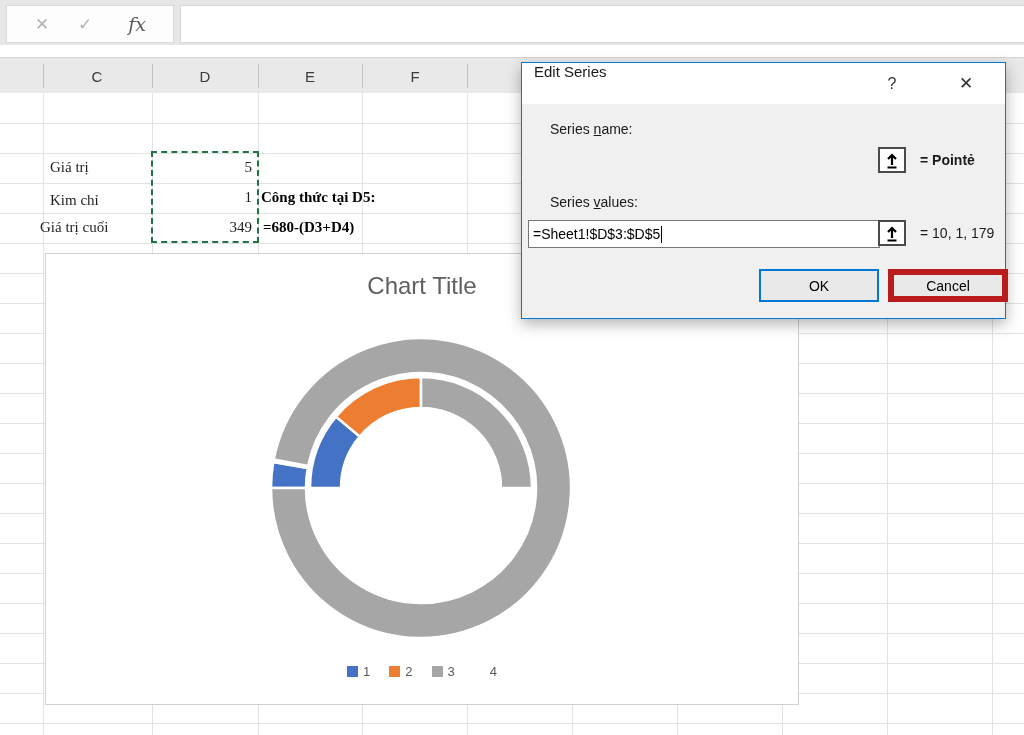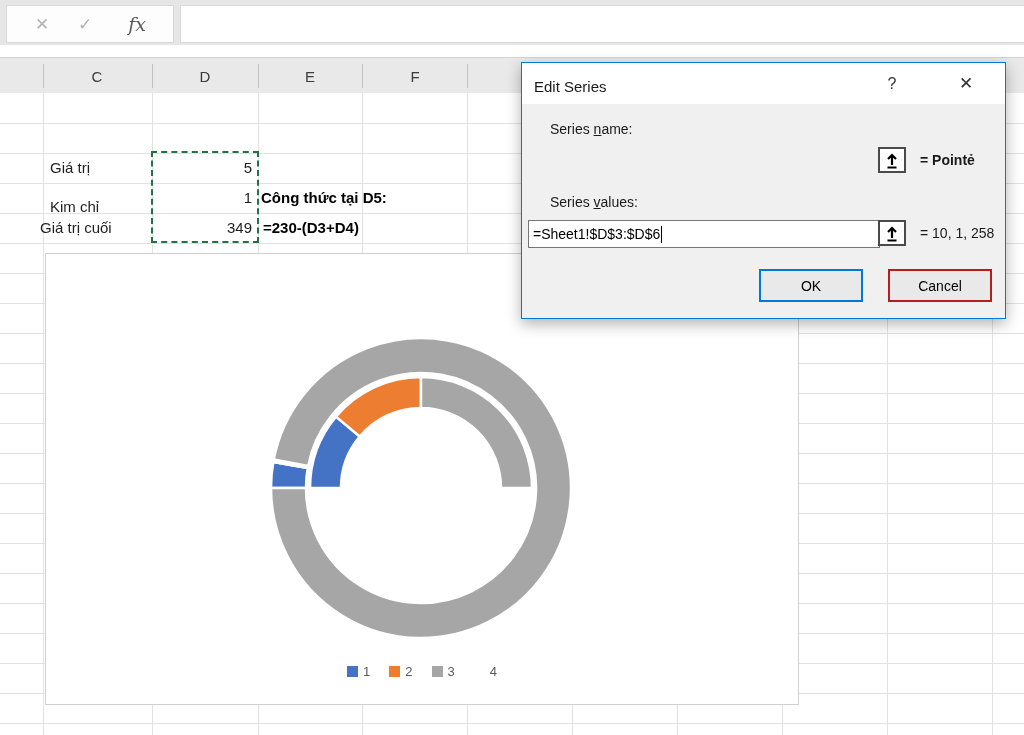--- a/index.html
+++ b/index.html
@@ -23,60 +23,60 @@
                border-top:1px solid #d4d4d4;border-bottom:1px solid #c6c6c6;}
   .col-head{position:absolute;top:0;height:36px;display:flex;align-items:center;justify-content:center;
             font-size:15px;color:#3b3b3b;}
   .head-sep{position:absolute;top:6px;bottom:6px;width:1px;background:#c2c2c2;}
 
   
   #sheet{position:absolute;left:0;top:93px;width:1024px;height:642px;background:#fff;}
   .vline{position:absolute;width:1px;background:#e2e2e2;top:0;bottom:0;}
   .hline{position:absolute;height:1px;background:#e2e2e2;left:0;right:0;}
   .cell-text{position:absolute;font-size:15px;color:#1f1f1f;white-space:nowrap;height:30px;
-             display:flex;align-items:center;}
+             display:flex;align-items:center;font-family:Liberation Serif, serif;}
   .cell-right{justify-content:flex-end;}
   .cell-bold{font-weight:bold;color:#000;}
   #sel-ants{position:absolute;border:2px dashed #217346;background:transparent;z-index:3;}
 
   
   #chart{position:absolute;left:45px;top:253px;width:752px;height:450px;background:#fff;
          border:1px solid #d0d0d0;z-index:2;}
   #chart-title{position:absolute;left:0;right:0;top:18px;text-align:center;font-size:24px;
                color:#606060;}
   #donut-svg{position:absolute;left:0;top:0;}
   #chart-legend{position:absolute;left:0;right:0;top:410px;display:flex;justify-content:center;
                 gap:19px;align-items:center;}
   .legend-item{display:flex;align-items:center;gap:5px;font-size:13px;color:#595959;}
   .legend-swatch{width:11px;height:11px;display:inline-block;}
 
   
   #dialog{position:absolute;left:521px;top:62px;width:485px;height:257px;background:#f0f0f0;
           border:1px solid #0078d7;box-shadow:0 5px 14px rgba(0,0,0,.30);z-index:10;
           box-sizing:border-box;}
   #dialog-titlebar{position:absolute;left:0;top:0;right:0;height:41px;background:#fff;}
-  #dialog-title{position:absolute;left:12px;top:15px;font-size:15px;color:#1a1a1a;}
+  #dialog-title{position:absolute;left:12px;top:0;font-size:15px;color:#1a1a1a;}
   .titlebar-btn{position:absolute;top:9px;width:26px;height:24px;text-align:center;font-size:16px;
                 color:#333;line-height:24px;cursor:default;}
   #dlg-help{right:100px;}
   #dlg-close{right:26px;font-size:17px;}
   .dlg-label{position:absolute;left:12px;font-size:14px;color:#1a1a1a;margin-left:16px;}
   .dlg-label u{text-decoration:underline;}
   .dlg-input{position:absolute;left:6px;width:346px;height:26px;background:#fff;
              border:1px solid #767676;font-size:14px;color:#000;display:flex;align-items:center;
              padding-left:4px;box-sizing:content-box;overflow:hidden;white-space:pre;}
   .ref-btn{position:absolute;left:356px;width:28px;height:26px;background:#fff;border:2px solid #4a4a4a;
            box-sizing:border-box;display:flex;align-items:center;justify-content:center;}
   .dlg-result{position:absolute;left:398px;font-size:14px;color:#1a1a1a;white-space:nowrap;}
   .caret{display:inline-block;width:1px;height:17px;background:#000;margin-left:1px;}
-  .dlg-btn{position:absolute;top:206px;width:104px;height:33px;font-size:14px;color:#000;
+  .dlg-btn{position:absolute;top:206px;width:120px;height:33px;font-size:14px;color:#000;
            display:flex;align-items:center;justify-content:center;background:#e9e9e9;
            box-sizing:border-box;}
   #btn-ok{left:237px;border:2px solid #0078d7;}
-  #btn-cancel{left:366px;border:2px solid #b91c1c;}
+  #btn-cancel{left:366px;border:6px solid #b91c1c;}
 </style>
 </head>
 <body>
 
 <div id="screen">
 
   <div id="formula-bar">
     <div id="fx-box">
       <span class="fbtn icon-cancel">✕</span>
       <span class="fbtn icon-enter">✓</span>
@@ -124,38 +124,39 @@
       <div class="vline" style="left: 782px;"></div>
       <div class="vline" style="left: 677px;"></div>
       <div class="vline" style="left: 572px;"></div>
       <div class="vline" style="left: 467px;"></div>
       <div class="vline" style="left: 362px;"></div>
       <div class="vline" style="left: 258px;"></div>
       <div class="vline" style="left: 152px;"></div>
       <div class="vline" style="left: 43px;"></div>
     <span class="cell-text" style="left:50px;top:59px;">Giá trị</span>
     <span class="cell-text cell-right" style="left:152px;top:59px;width:100px;">5</span>
-    <span class="cell-text" style="left:50px;top:98px;text-align:right;">Kim chỉ</span>
+    <span class="cell-text" style="left:50px;top:92px;text-align:right;">Kim chỉ</span>
     <span class="cell-text cell-right" style="left:152px;top:89px;width:100px;">1</span>
     <span class="cell-text cell-bold" style="left:261px;top:89px;">Công thức tại D5:</span>
     <span class="cell-text" style="left:40px;top:119px;">Giá trị cuối</span>
     <span class="cell-text cell-right" style="left:152px;top:119px;width:100px;">349</span>
-    <span class="cell-text cell-bold" style="left:263px;top:119px;">=230-(D3+D4)</span>
+    <span class="cell-text cell-bold" style="left:263px;top:119px;">=680-(D3+D4)</span>
     <div id="sel-ants" style="left:151px;top:58px;width:104px;height:88px;"></div>
   </div>
 
   <div id="chart">
     <svg id="donut-svg" width="752" height="450">
         <path d="M264.00 234.00 A111 111 0 0 1 289.97 162.65 L313.72 182.58 A80 80 0 0 0 295.00 234.00 Z" fill="#4472C4" stroke="#ffffff" stroke-width="2.5"></path>
         <path d="M289.97 162.65 A111 111 0 0 1 375.00 123.00 L375.00 154.00 A80 80 0 0 0 313.72 182.58 Z" fill="#ED7D31" stroke="#ffffff" stroke-width="2.5"></path>
         <path d="M375.00 123.00 A111 111 0 0 1 486.00 234.00 L455.00 234.00 A80 80 0 0 0 375.00 154.00 Z" fill="#A6A6A6" stroke="#ffffff" stroke-width="2.5"></path>
         <path d="M225.00 234.00 A150 150 0 0 1 227.28 207.95 L261.75 214.03 A115 115 0 0 0 260.00 234.00 Z" fill="#4472C4" stroke="#ffffff" stroke-width="2.5"></path>
         <path d="M227.28 207.95 A150 150 0 0 1 227.76 205.38 L262.11 212.06 A115 115 0 0 0 261.75 214.03 Z" fill="#FFFFFF" stroke="#ffffff" stroke-width="2.5"></path>
         <path d="M227.76 205.38 A150 150 0 1 1 225.00 234.00 L260.00 234.00 A115 115 0 1 0 262.11 212.06 Z" fill="#A6A6A6" stroke="#ffffff" stroke-width="2.5"></path>
       </svg>
+    <div id="chart-title">Chart Title</div>
     <div id="chart-legend">
         <div class="legend-item">
           <span class="legend-swatch" style="background: rgb(68, 114, 196);"></span>
           <span>1</span>
         </div>
         <div class="legend-item">
           <span class="legend-swatch" style="background: rgb(237, 125, 49);"></span>
           <span>2</span>
         </div>
         <div class="legend-item">
@@ -179,26 +180,26 @@
     <div class="dlg-label" style="top:58px;"><span>Series </span><u>n</u><span>ame:</span></div>
     <div class="ref-btn" style="top:84px;">
       <svg width="14" height="17" viewBox="0 0 14 17">
         <path d="M7 13 V3.5 M3 7 L7 3 L11 7" stroke="#000" stroke-width="2.2" fill="none"></path>
         <path d="M2.5 15.5 H11.5" stroke="#000" stroke-width="2"></path>
       </svg>
     </div>
     <div class="dlg-result" style="top:89px;font-weight:bold;">= Pointẻ</div>
 
     <div class="dlg-label" style="top:131px;"><span>Series </span><u>v</u><span>alues:</span></div>
-    <div class="dlg-input" style="top:157px;"><span>=Sheet1!$D$3:$D$6</span><span class="caret"></span></div>
+    <div class="dlg-input" style="top:157px;"><span>=Sheet1!$D$3:$D$5</span><span class="caret"></span></div>
     <div class="ref-btn" style="top:157px;">
       <svg width="14" height="17" viewBox="0 0 14 17">
         <path d="M7 13 V3.5 M3 7 L7 3 L11 7" stroke="#000" stroke-width="2.2" fill="none"></path>
         <path d="M2.5 15.5 H11.5" stroke="#000" stroke-width="2"></path>
       </svg>
     </div>
-    <div class="dlg-result" style="top:162px;">= 10, 1, 258</div>
+    <div class="dlg-result" style="top:162px;">= 10, 1, 179</div>
 
     <div id="btn-ok" class="dlg-btn">OK</div>
     <div id="btn-cancel" class="dlg-btn">Cancel</div>
   </div>
 
 </div>
 
 </body></html>

